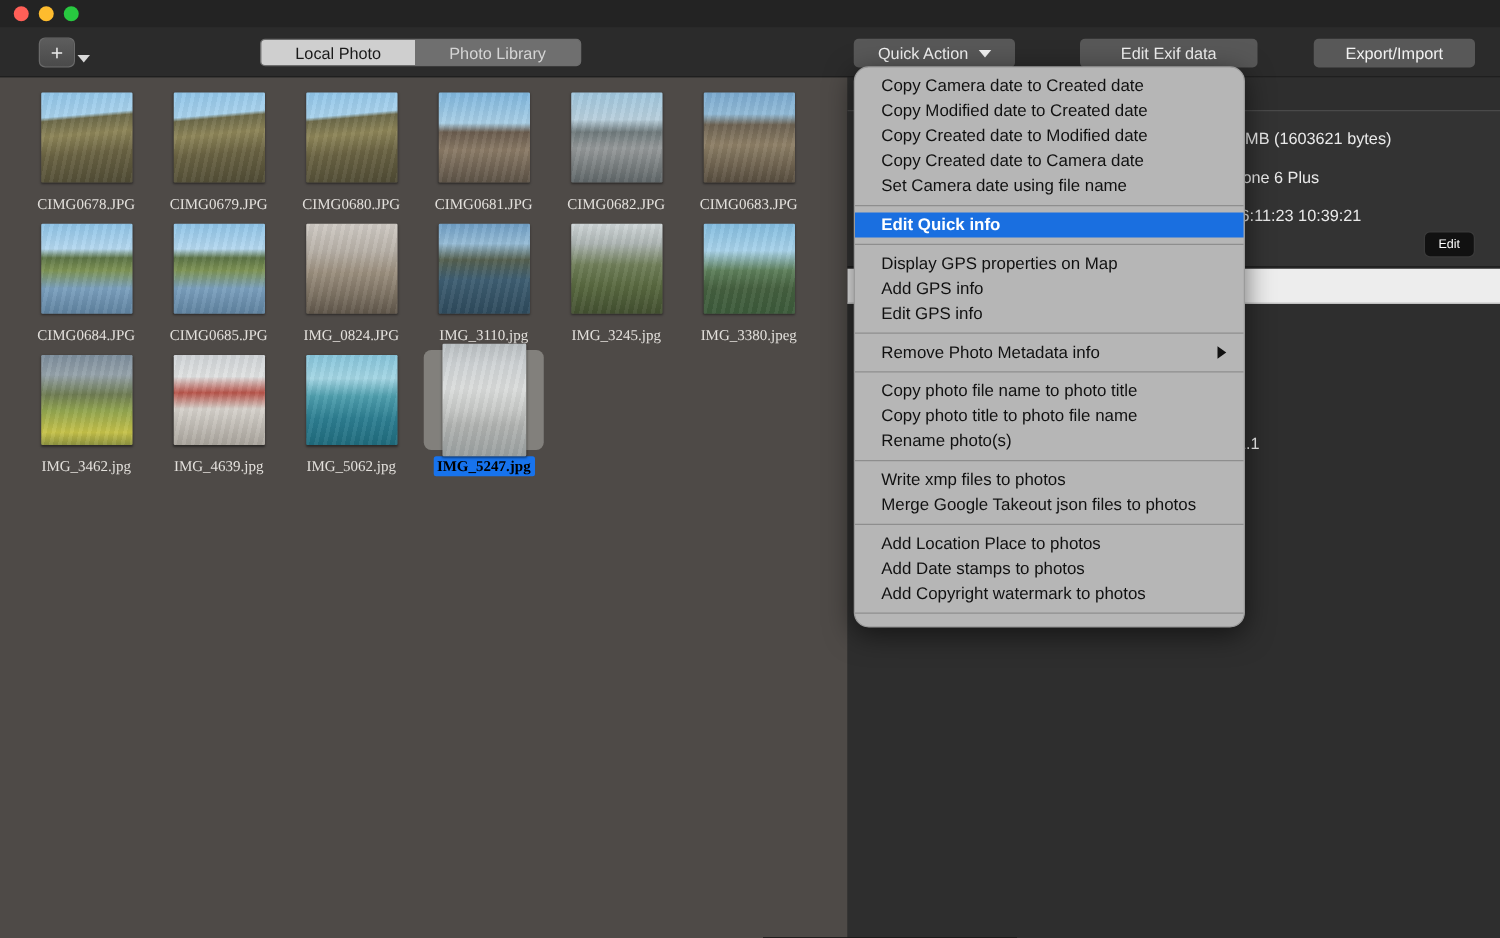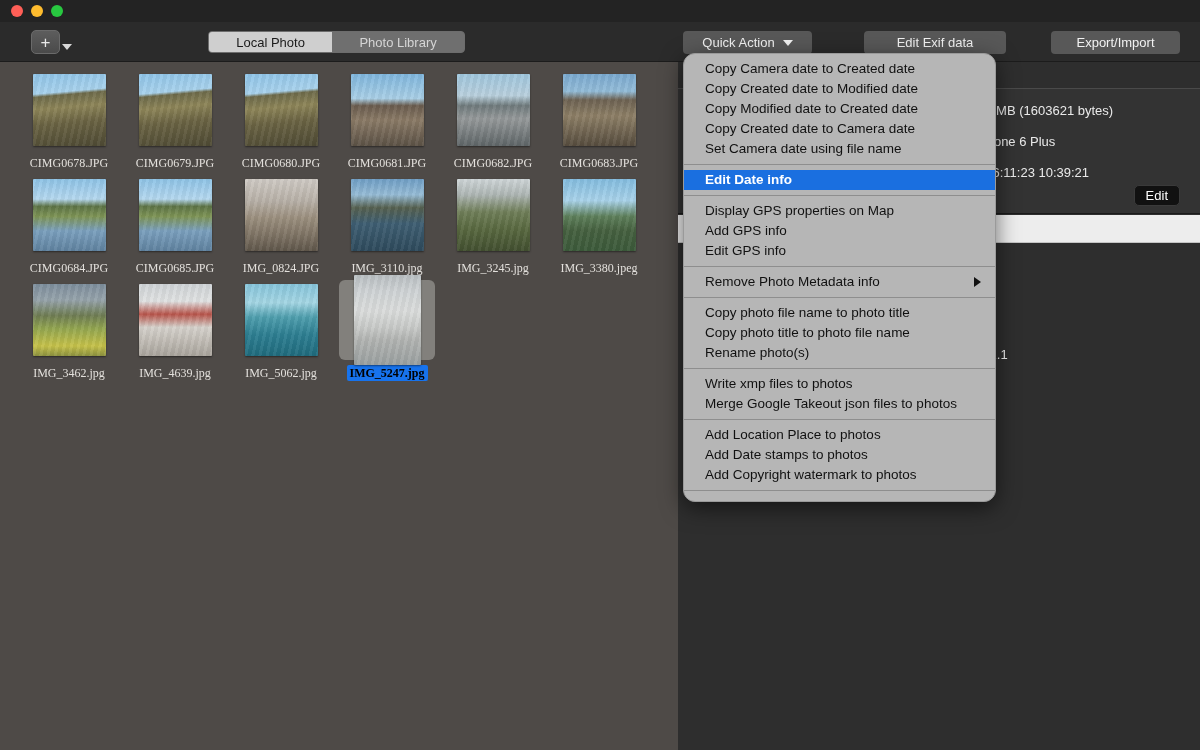--- a/index.html
+++ b/index.html
@@ -180,21 +180,21 @@
   .info-row.r1 { left: 300px; top: 14px; }
   .info-row.r2 { left: 300px; top: 45px; }
   .info-row.r3 { left: 300px; top: 76px; }
   .edit-btn {
     position: absolute; right: 20px; top: 96px;
     height: 21px; padding: 0 11px;
     background: #111111;
     border: 1px solid #3a3a3a;
     border-radius: 5px;
     color: #ffffff;
-    font-size: 13px;
+    font-size: 10px;
     font-family: "Liberation Sans", sans-serif;
     display: flex; align-items: center; justify-content: center;
     cursor: default;
   }
   .light-strip {
     position: absolute; left: 0; top: 153px;
     width: 522px; height: 28px;
     background: #ededed;
     border-bottom: 1px solid #c4c4c4;
   }
@@ -419,34 +419,34 @@
     </div>
     <div class="light-strip"></div>
     <div class="info-row r4">6-2.1</div>
   </div>
 
   <div class="menu" id="menu">
       <div class="mi">
         <span>Copy Camera date to Created date</span>
       </div>
       <div class="mi">
+        <span>Copy Modified date to Created date</span>
+      </div>
+      <div class="mi">
         <span>Copy Created date to Modified date</span>
       </div>
       <div class="mi">
-        <span>Copy Modified date to Created date</span>
-      </div>
-      <div class="mi">
         <span>Copy Created date to Camera date</span>
       </div>
       <div class="mi">
         <span>Set Camera date using file name</span>
       </div>
       <div class="msep"></div>
       <div class="mi highlight">
-        <span>Edit Date info</span>
+        <span>Edit Quick info</span>
       </div>
       <div class="msep"></div>
       <div class="mi">
         <span>Display GPS properties on Map</span>
       </div>
       <div class="mi">
         <span>Add GPS info</span>
       </div>
       <div class="mi">
         <span>Edit GPS  info</span>

